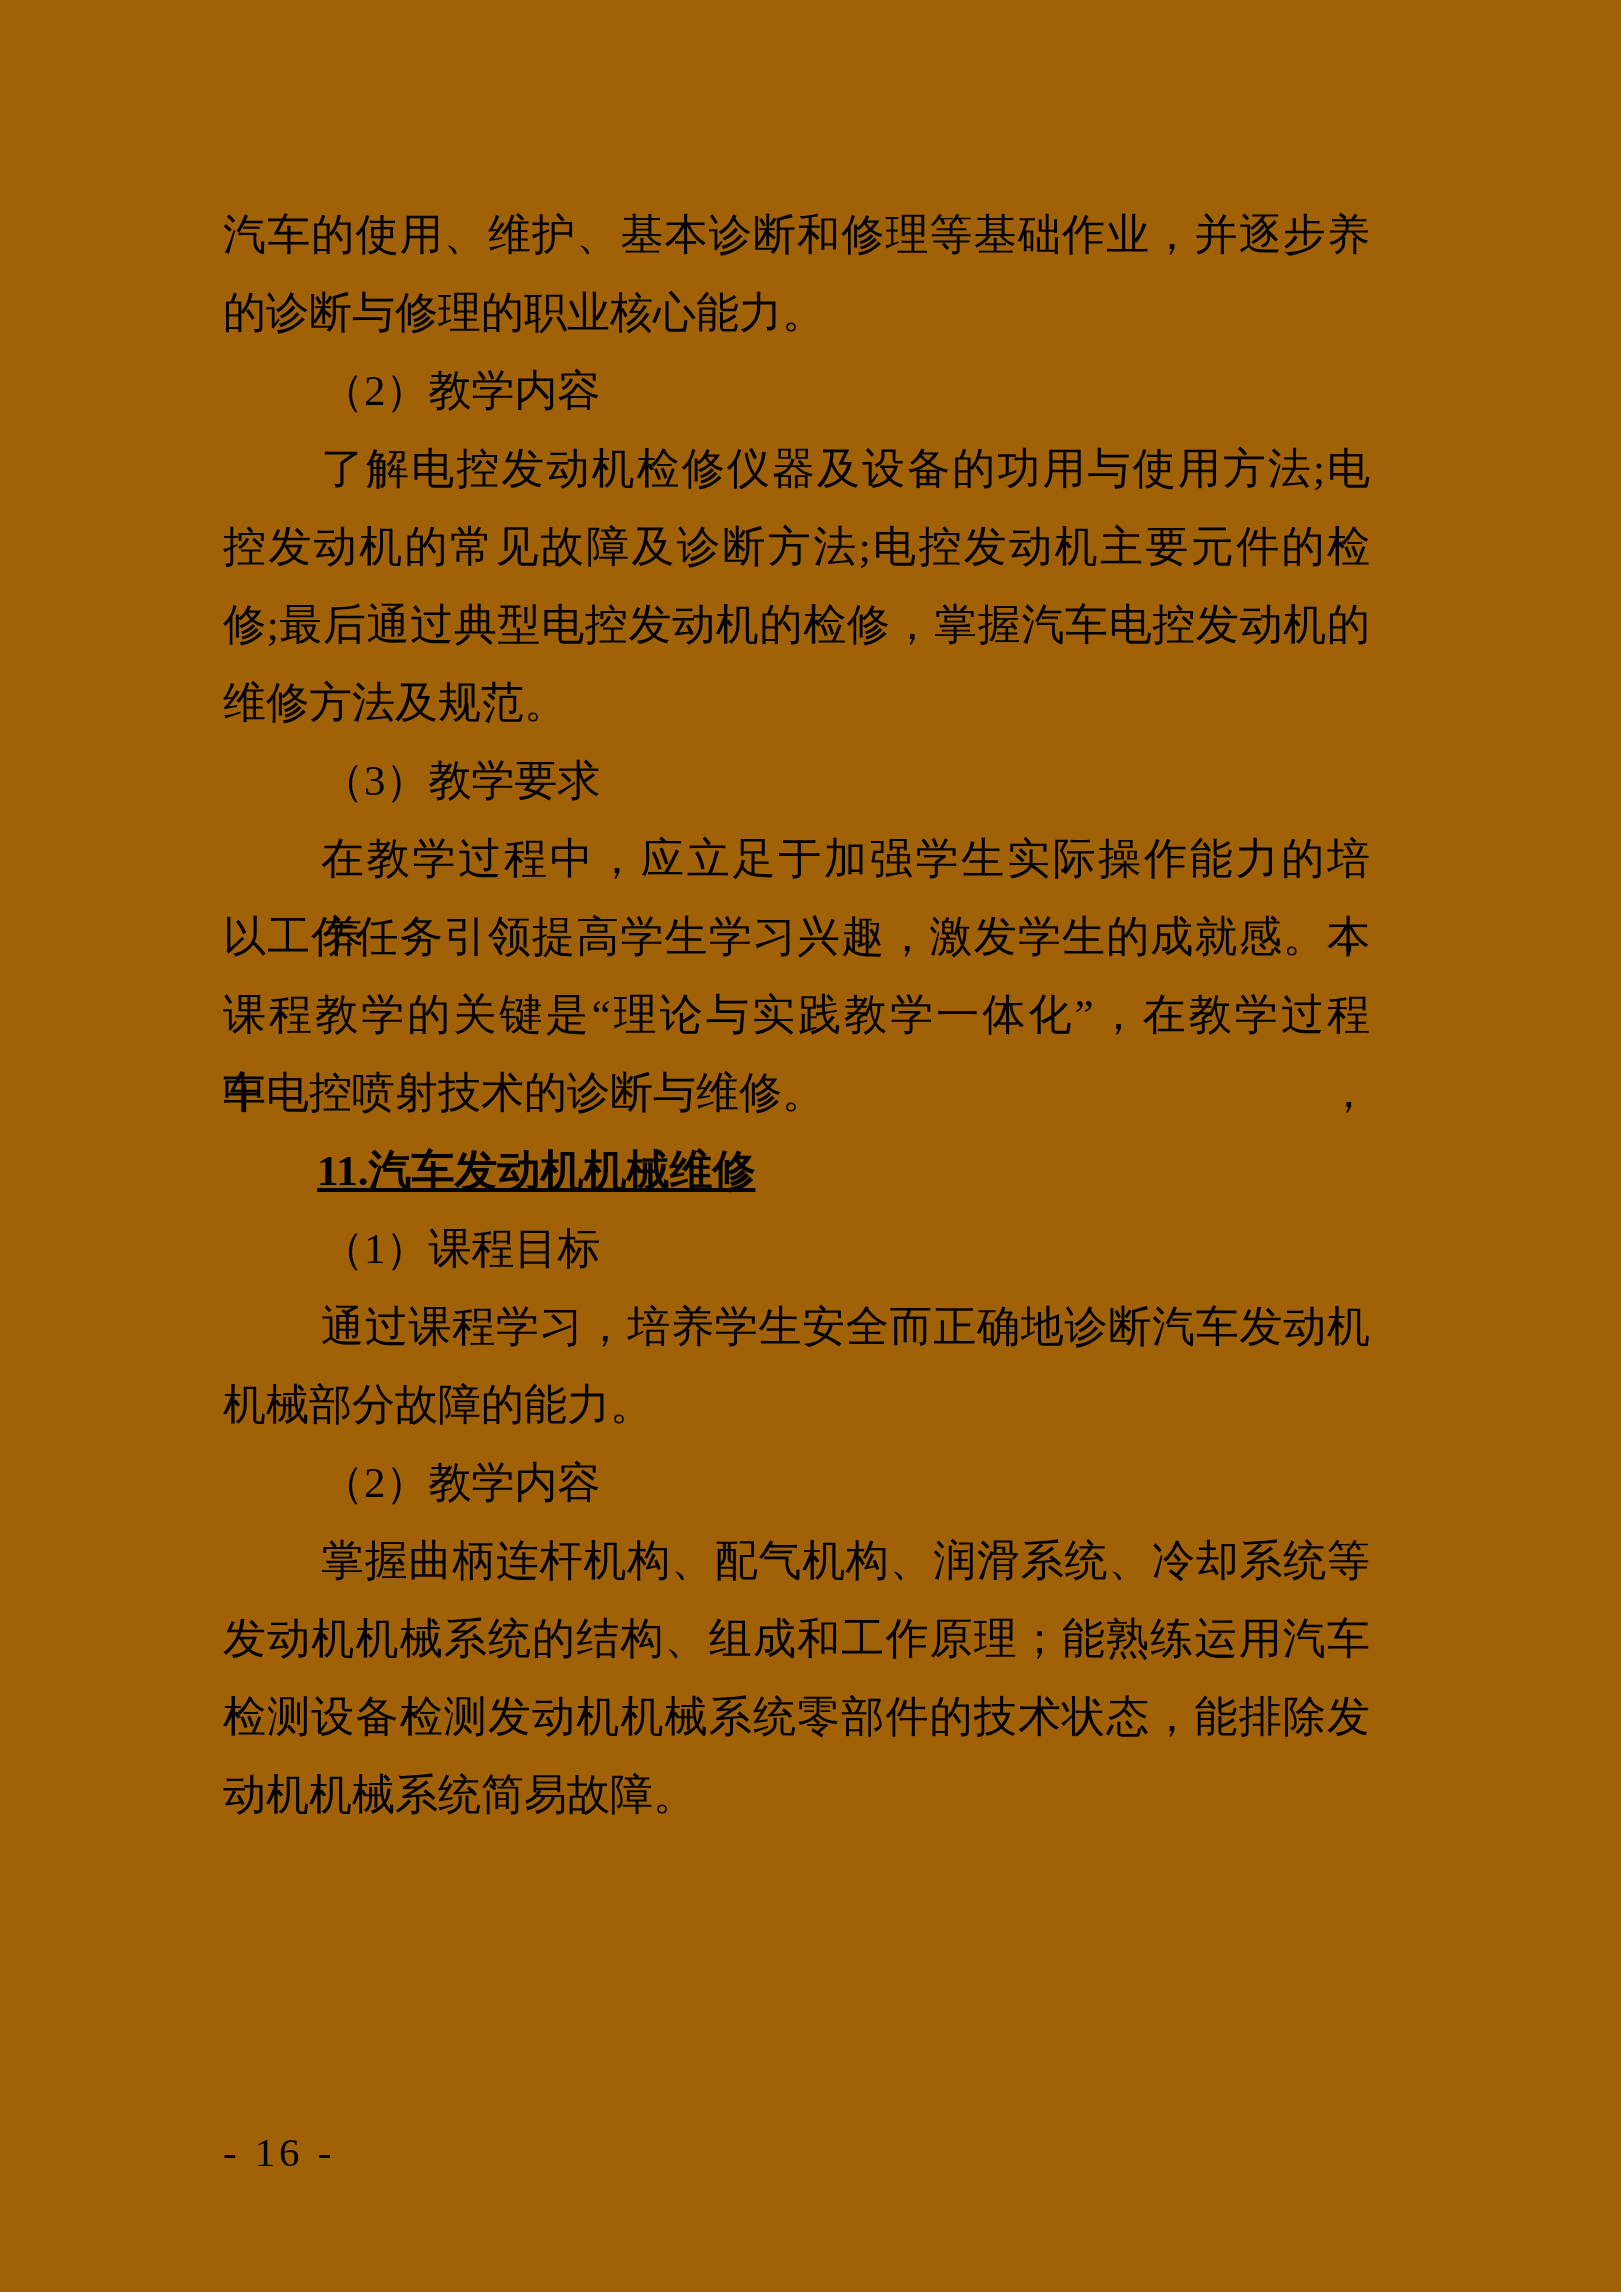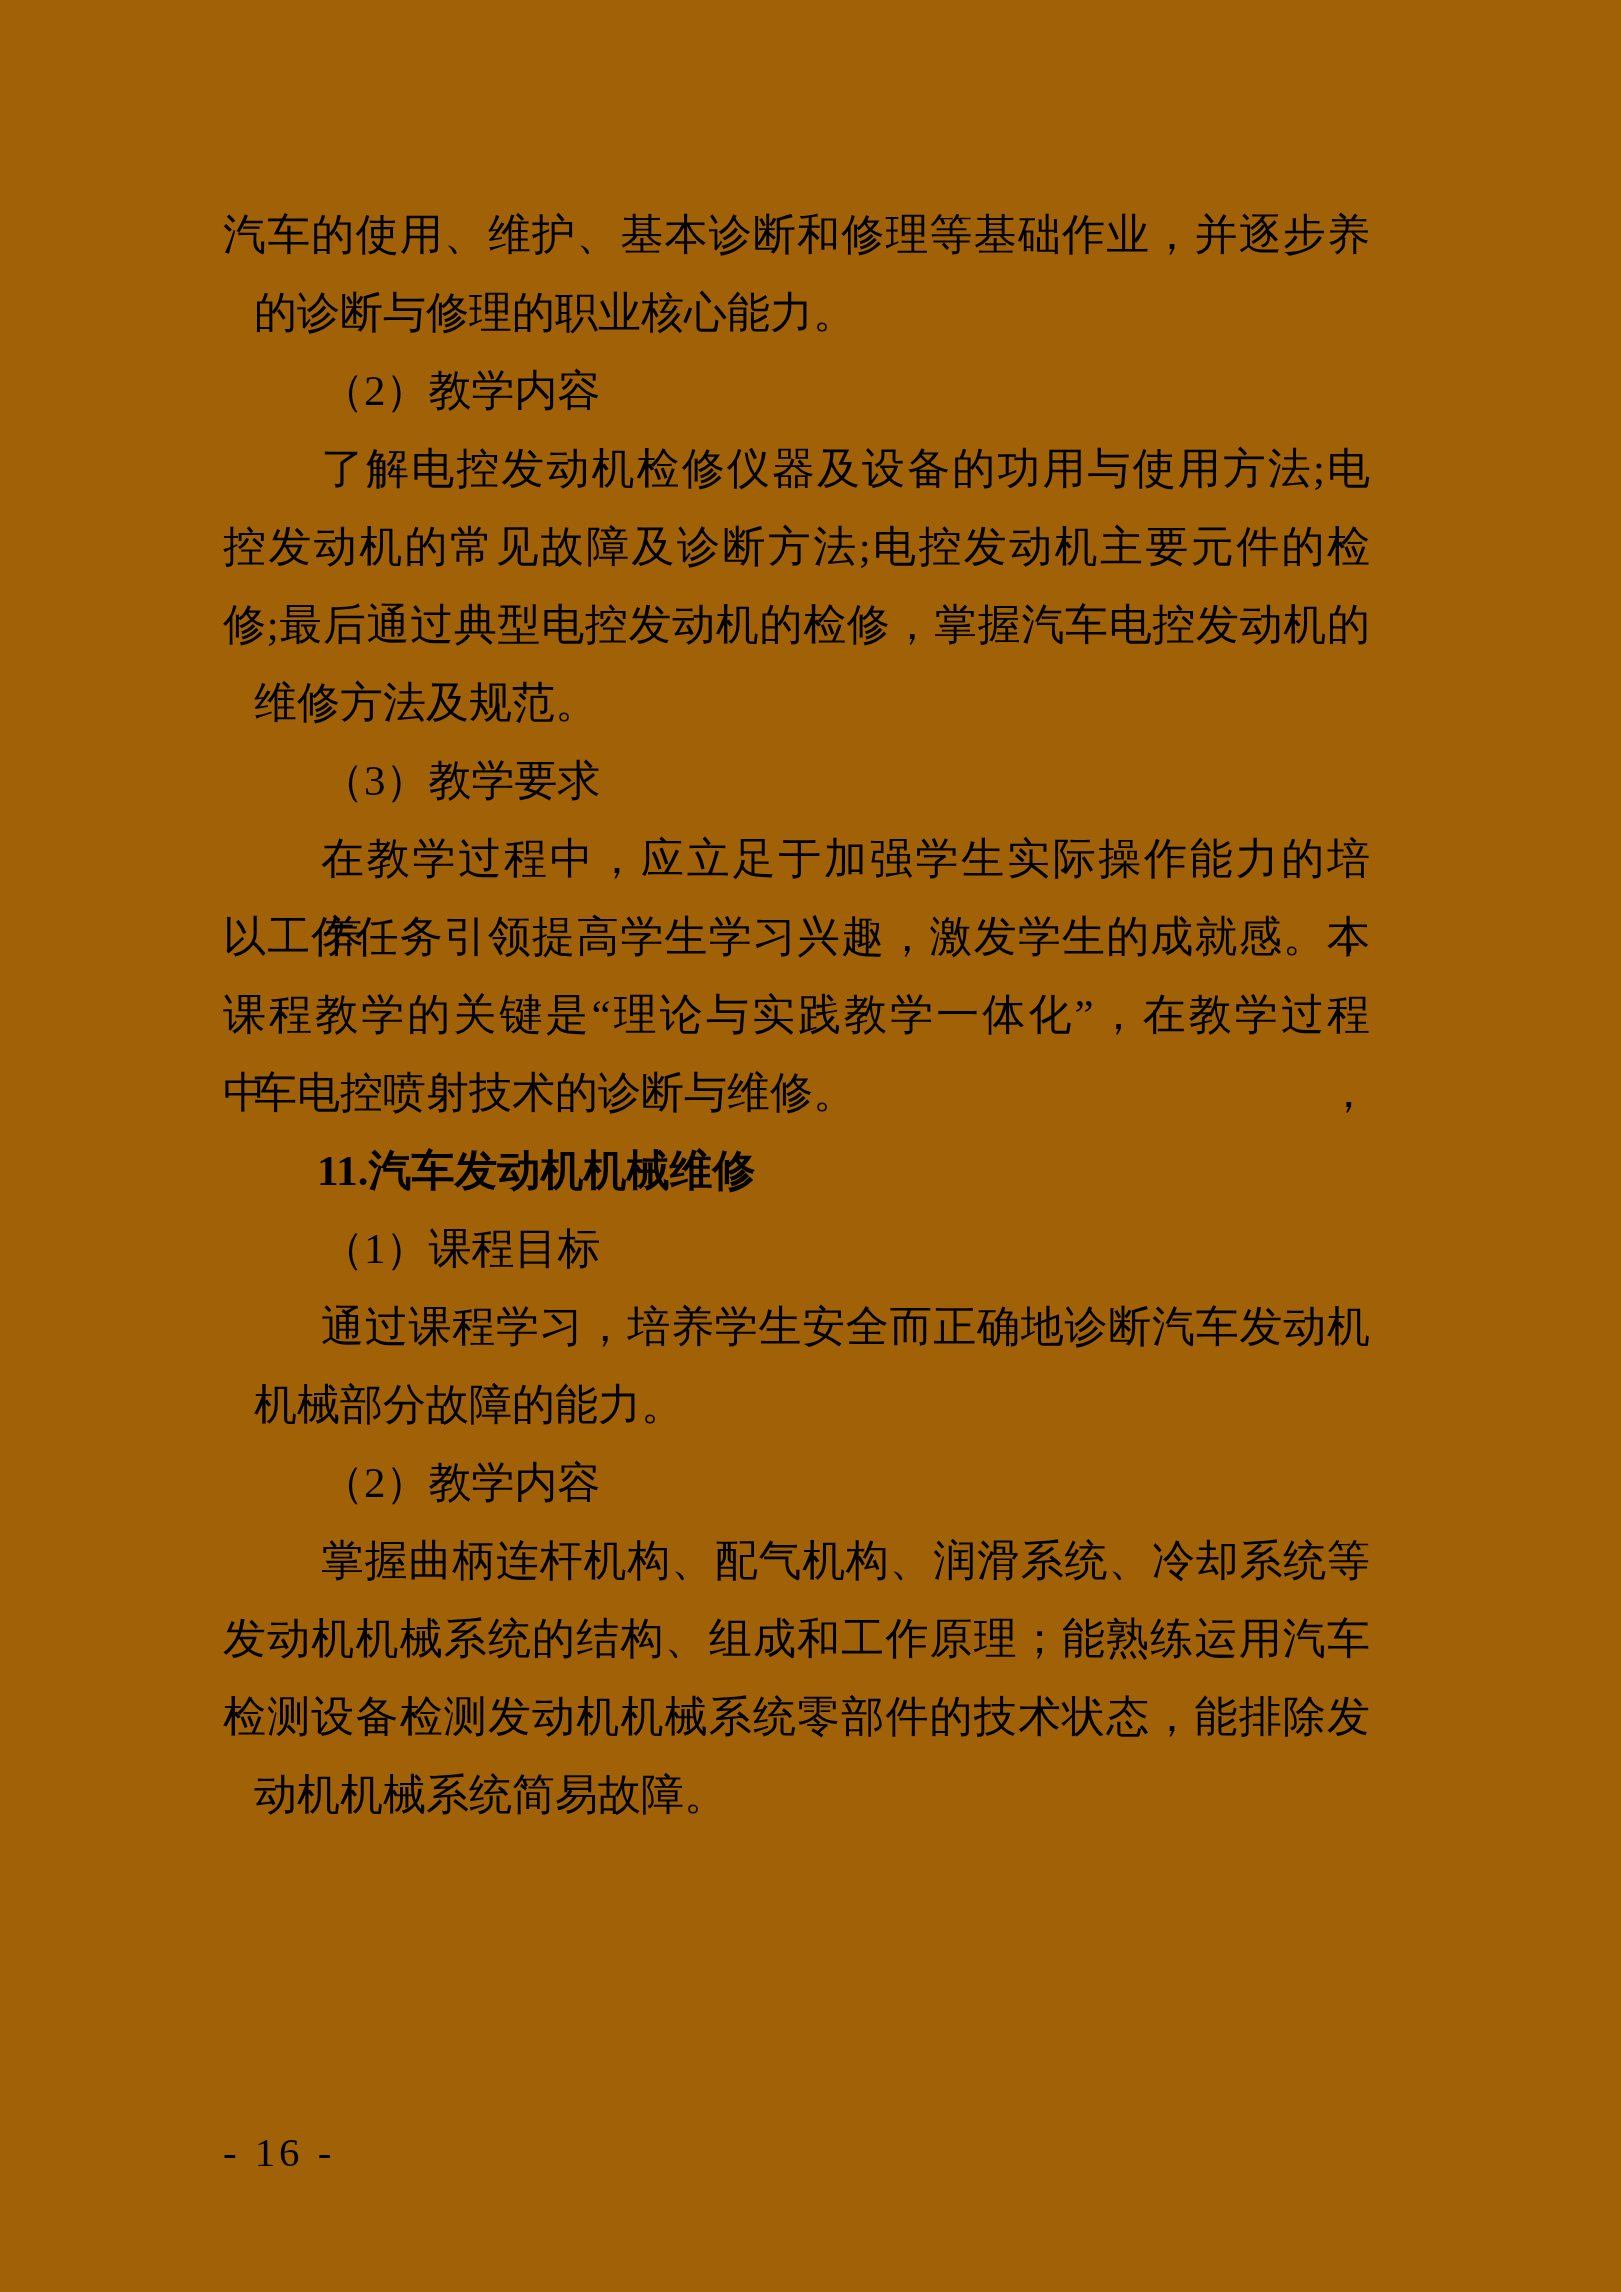--- a/index.html
+++ b/index.html
@@ -29,34 +29,34 @@
     letter-spacing: 0;
     text-align: justify;
     text-justify: inter-character;
     overflow: visible;
   }
   .line.body-full {
     text-align-last: justify;
   }
   .line.body-end {
     text-align-last: left;
-    margin-left: 31px;
   }
   .line.indent-full {
     padding-left: 98px;
     text-align-last: justify;
   }
   .line.indent-end {
     padding-left: 98px;
     text-align-last: left;
   }
   .line.heading {
     padding-left: 94px;
     font-weight: bold;
     text-align-last: left;
+    text-decoration: underline;
   }
   .footer {
     position: absolute;
     left: 223px;
     top: 2125px;
     height: 55px;
     line-height: 55px;
     font-size: 41px;
     letter-spacing: 3.9px;
     text-align: center;

